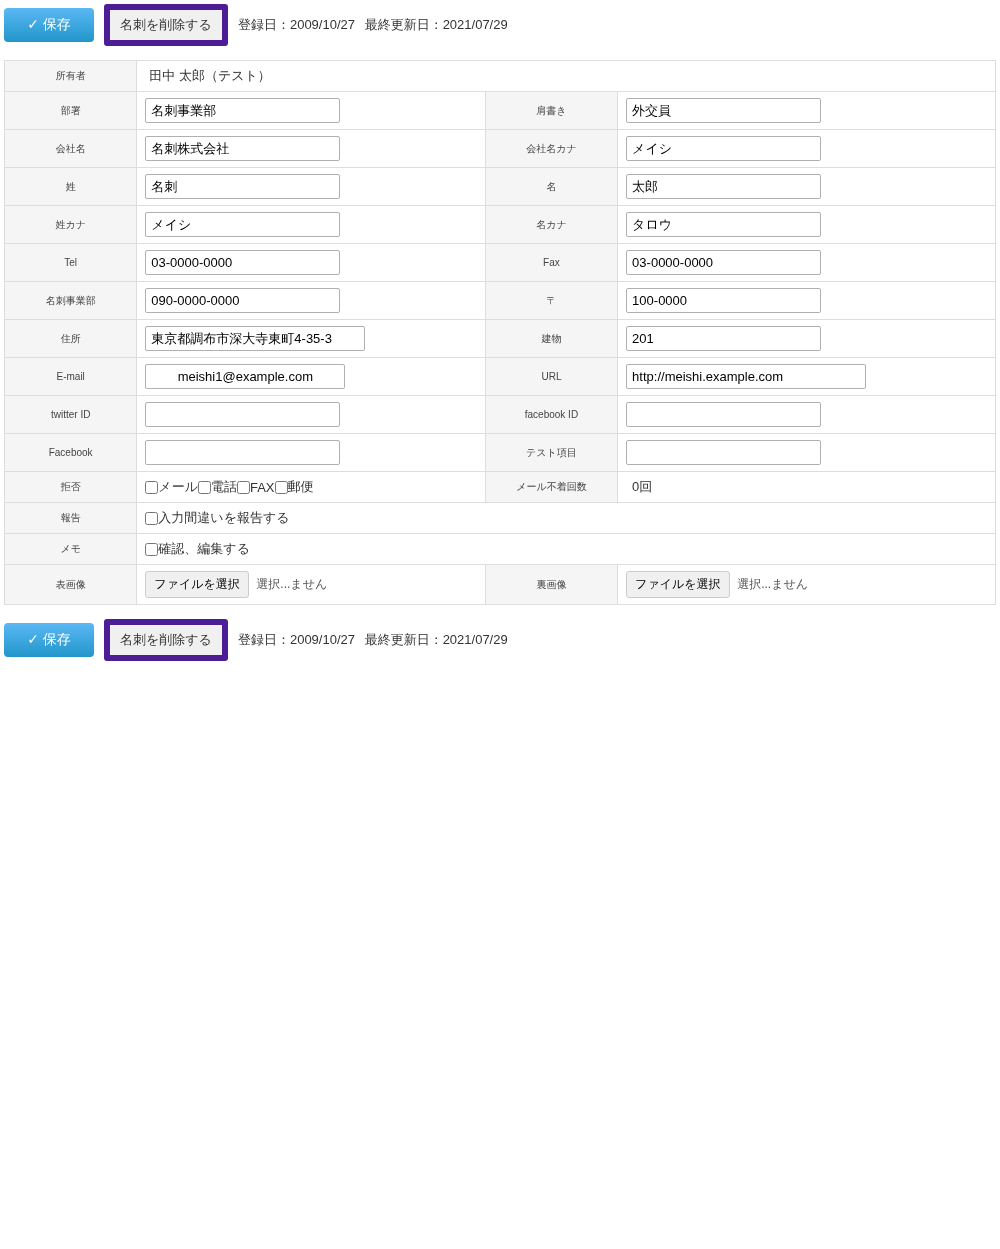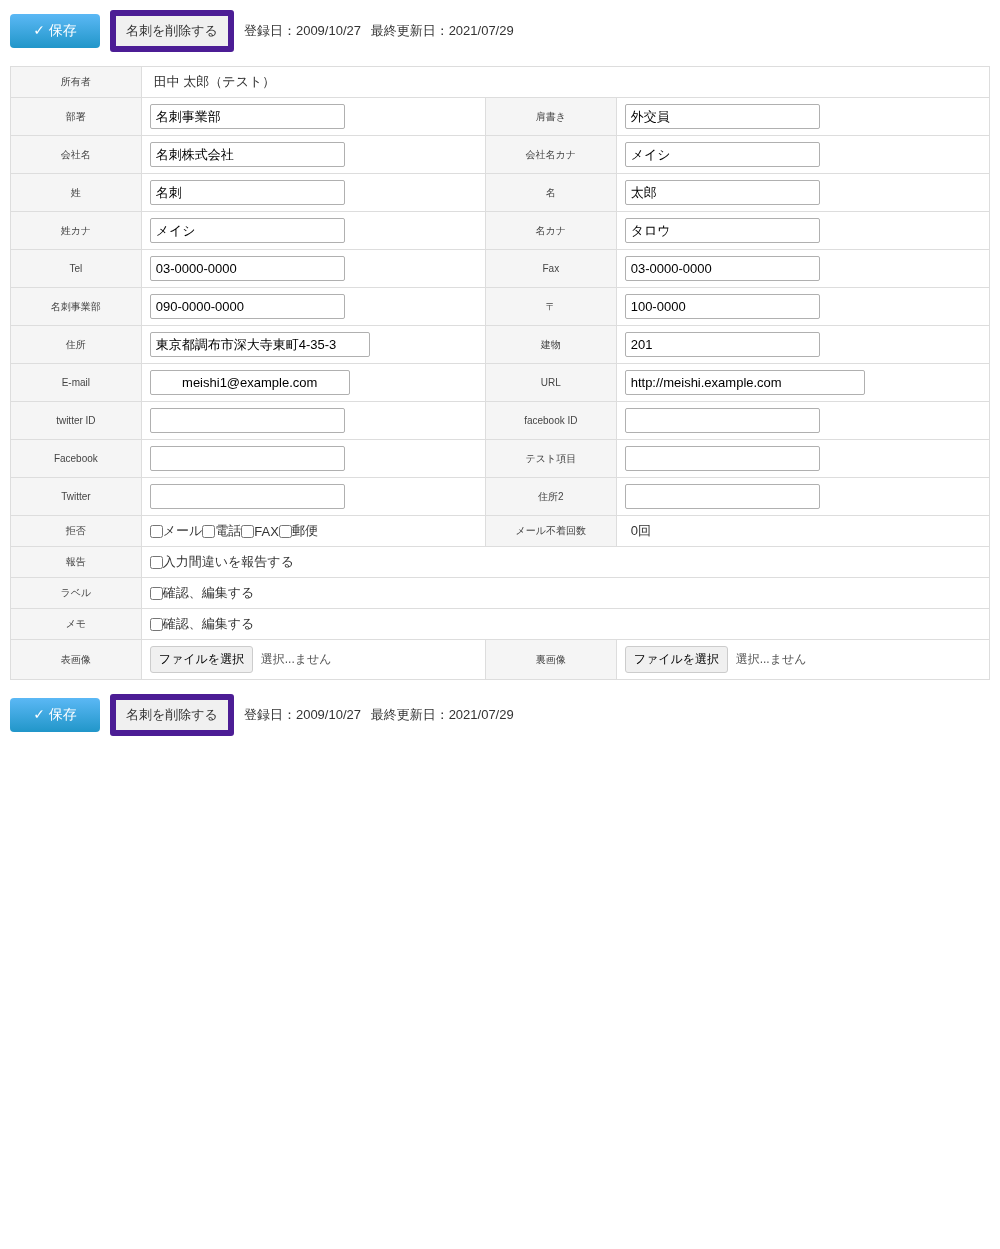--- a/index.html
+++ b/index.html
@@ -4,21 +4,21 @@
   <style>
     * { box-sizing: border-box; margin: 0; padding: 0; }
     body {
       font-family: "Meiryo", "MS Gothic", sans-serif;
       font-size: 13px;
       background: #fff;
       color: #333;
     }
     .page-wrapper {
       width: 1000px;
-      padding: 10px;
+      padding: 4px;
     }
     .toolbar {
       display: flex;
       align-items: center;
       gap: 10px;
       margin-bottom: 14px;
     }
     .btn-save {
       background: linear-gradient(to bottom, #5bb8f5, #2196c9);
       color: #fff;
@@ -229,30 +229,20 @@
         <td class="val">
           <input type="text" style="">
         </td>
         <td class="lbl">テスト項目</td>
         <td class="val">
           <input type="text" style="">
         </td>
       </tr>
 
 
-      <tr>
-        <td class="lbl">Twitter</td>
-        <td class="val">
-          <input type="text" style="">
-        </td>
-        <td class="lbl">住所2</td>
-        <td class="val">
-          <input type="text" style="">
-        </td>
-      </tr>
 
       <tr>
         <td class="lbl">拒否</td>
         <td class="val">
           <div class="checkbox-group">
             <input type="checkbox" style="">
             <label>メール</label>
             <input type="checkbox" style="">
             <label>電話</label>
             <input type="checkbox" style="">
@@ -270,29 +260,20 @@
       <tr>
         <td class="lbl">報告</td>
         <td colspan="3">
           <div class="checkbox-group">
             <input type="checkbox" style="">
             <label>入力間違いを報告する</label>
           </div>
         </td>
       </tr>
 
-      <tr>
-        <td class="lbl">ラベル</td>
-        <td colspan="3">
-          <div class="checkbox-group">
-            <input type="checkbox" style="">
-            <label>確認、編集する</label>
-          </div>
-        </td>
-      </tr>
 
       <tr>
         <td class="lbl">メモ</td>
         <td colspan="3">
           <div class="checkbox-group">
             <input type="checkbox" style="">
             <label>確認、編集する</label>
           </div>
         </td>
       </tr>

